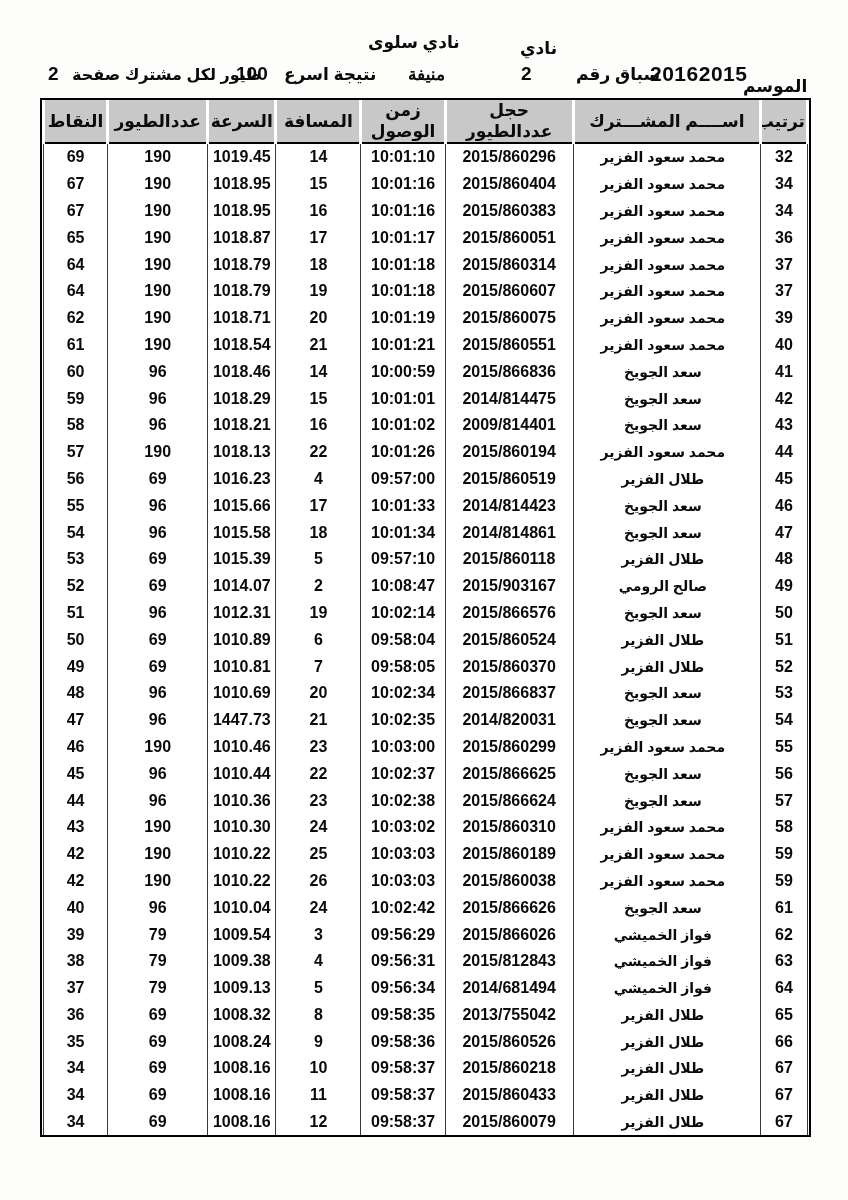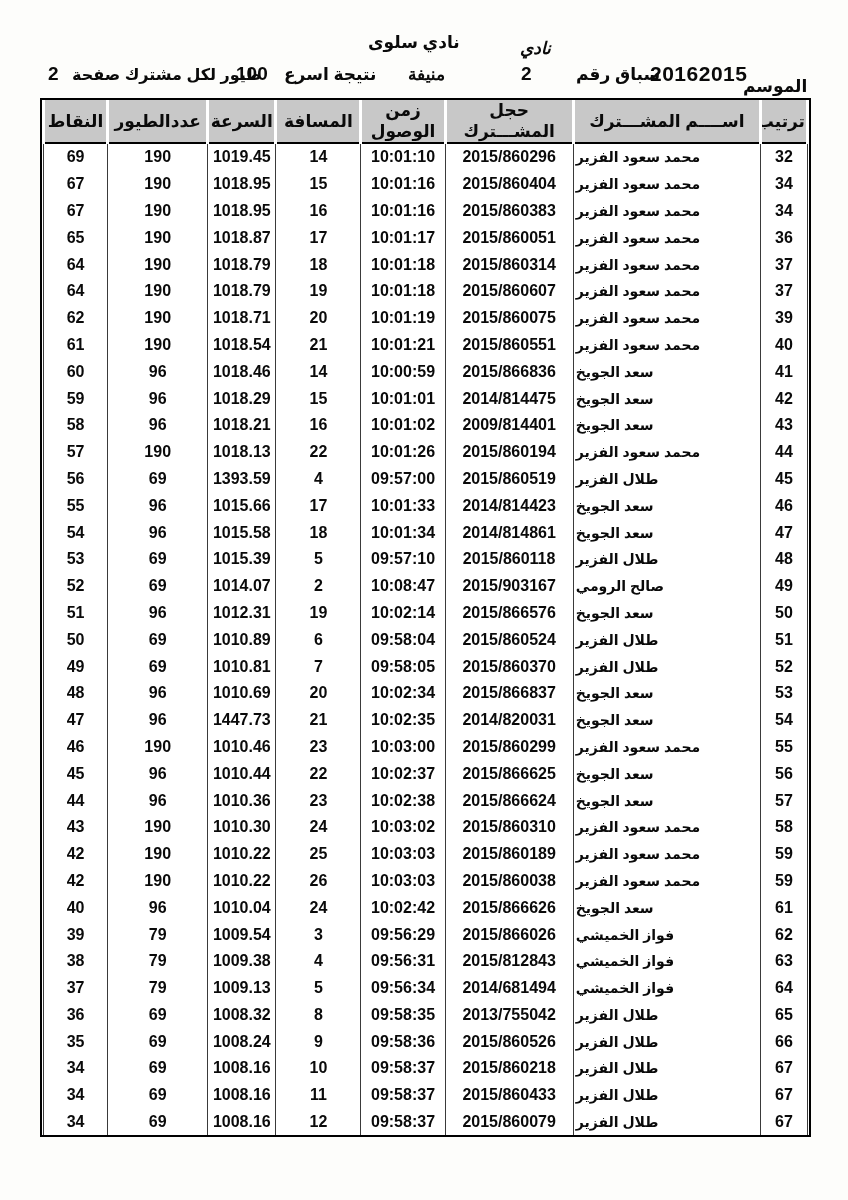--- a/index.html
+++ b/index.html
@@ -69,31 +69,31 @@
     height: 26.8px;
     padding: 0 2px;
     font-size: 16px;
     text-align: center;
     vertical-align: middle;
     white-space: nowrap;
     overflow: hidden;
   }
   td.cell-name {
     font-size: 14px;
-    text-align: left;
+    text-align: center;
     padding-right: 10px;
   }
   td.cell-ring, td.cell-time, td.cell-speed { font-size: 16px; }
 </style>
 </head>
 <body>
 
 <div class="doc-header">
   <span class="hdr" style="left:368px; top:32px;">نادي سلوى</span>
-  <span class="hdr" style="left:520px; top:38px;font-style:italic;">نادي</span>
+  <span class="hdr" style="left:520px; top:38px;">نادي</span>
 
   <span class="hdr" style="left:743px; top:64px;margin-top:12px;">الموسم</span>
   <span class="hdr big" style="left:650px; top:62px;">20162015</span>
   <span class="hdr" style="left:576px; top:64px;text-align:center;">سباق رقم</span>
   <span class="hdr num" style="left:521px; top:63px;">2</span>
   <span class="hdr" style="left:408px; top:64px;font-family:Liberation Serif, serif;">منيفة</span>
   <span class="hdr" style="left:284px; top:64px;">نتيجة اسرع</span>
   <span class="hdr num" style="left:236px; top:63px;">100</span>
   <span class="hdr small" style="left:72px; top:65px;">طيور لكل مشترك صفحة</span>
   <span class="hdr num" style="left:48px; top:63px;">2</span>
@@ -108,21 +108,21 @@
         <col class="c-time">
       <col class="c-distance">
         <col class="c-speed">
         <col class="c-birds">
         <col class="c-points">
     </colgroup>
     <thead>
       <tr>
         <th>ترتيب</th>
         <th>اســــم المشـــترك</th>
-        <th>حجل المشـــترك</th>
+        <th>حجل عددالطيور</th>
         <th>زمن الوصول</th>
         <th>المسافة</th>
         <th>السرعة</th>
         <th>عددالطيور</th>
         <th>النقاط</th>
       </tr>
     </thead>
     <tbody>
         <tr>
     <td class="cell-rank">32</td>
@@ -243,21 +243,21 @@
     <td class="cell-speed">1018.13</td>
     <td class="cell-birds">190</td>
     <td class="cell-points">57</td>
   </tr>
         <tr>
     <td class="cell-rank">45</td>
     <td class="cell-name">طلال الفزير</td>
     <td class="cell-ring">2015/860519</td>
     <td class="cell-time">09:57:00</td>
     <td class="cell-distance">4</td>
-    <td class="cell-speed">1393.59</td>
+    <td class="cell-speed">1016.23</td>
     <td class="cell-birds">69</td>
     <td class="cell-points">56</td>
   </tr>
         <tr>
     <td class="cell-rank">46</td>
     <td class="cell-name">سعد الجويخ</td>
     <td class="cell-ring">2014/814423</td>
     <td class="cell-time">10:01:33</td>
     <td class="cell-distance">17</td>
     <td class="cell-speed">1015.66</td>

